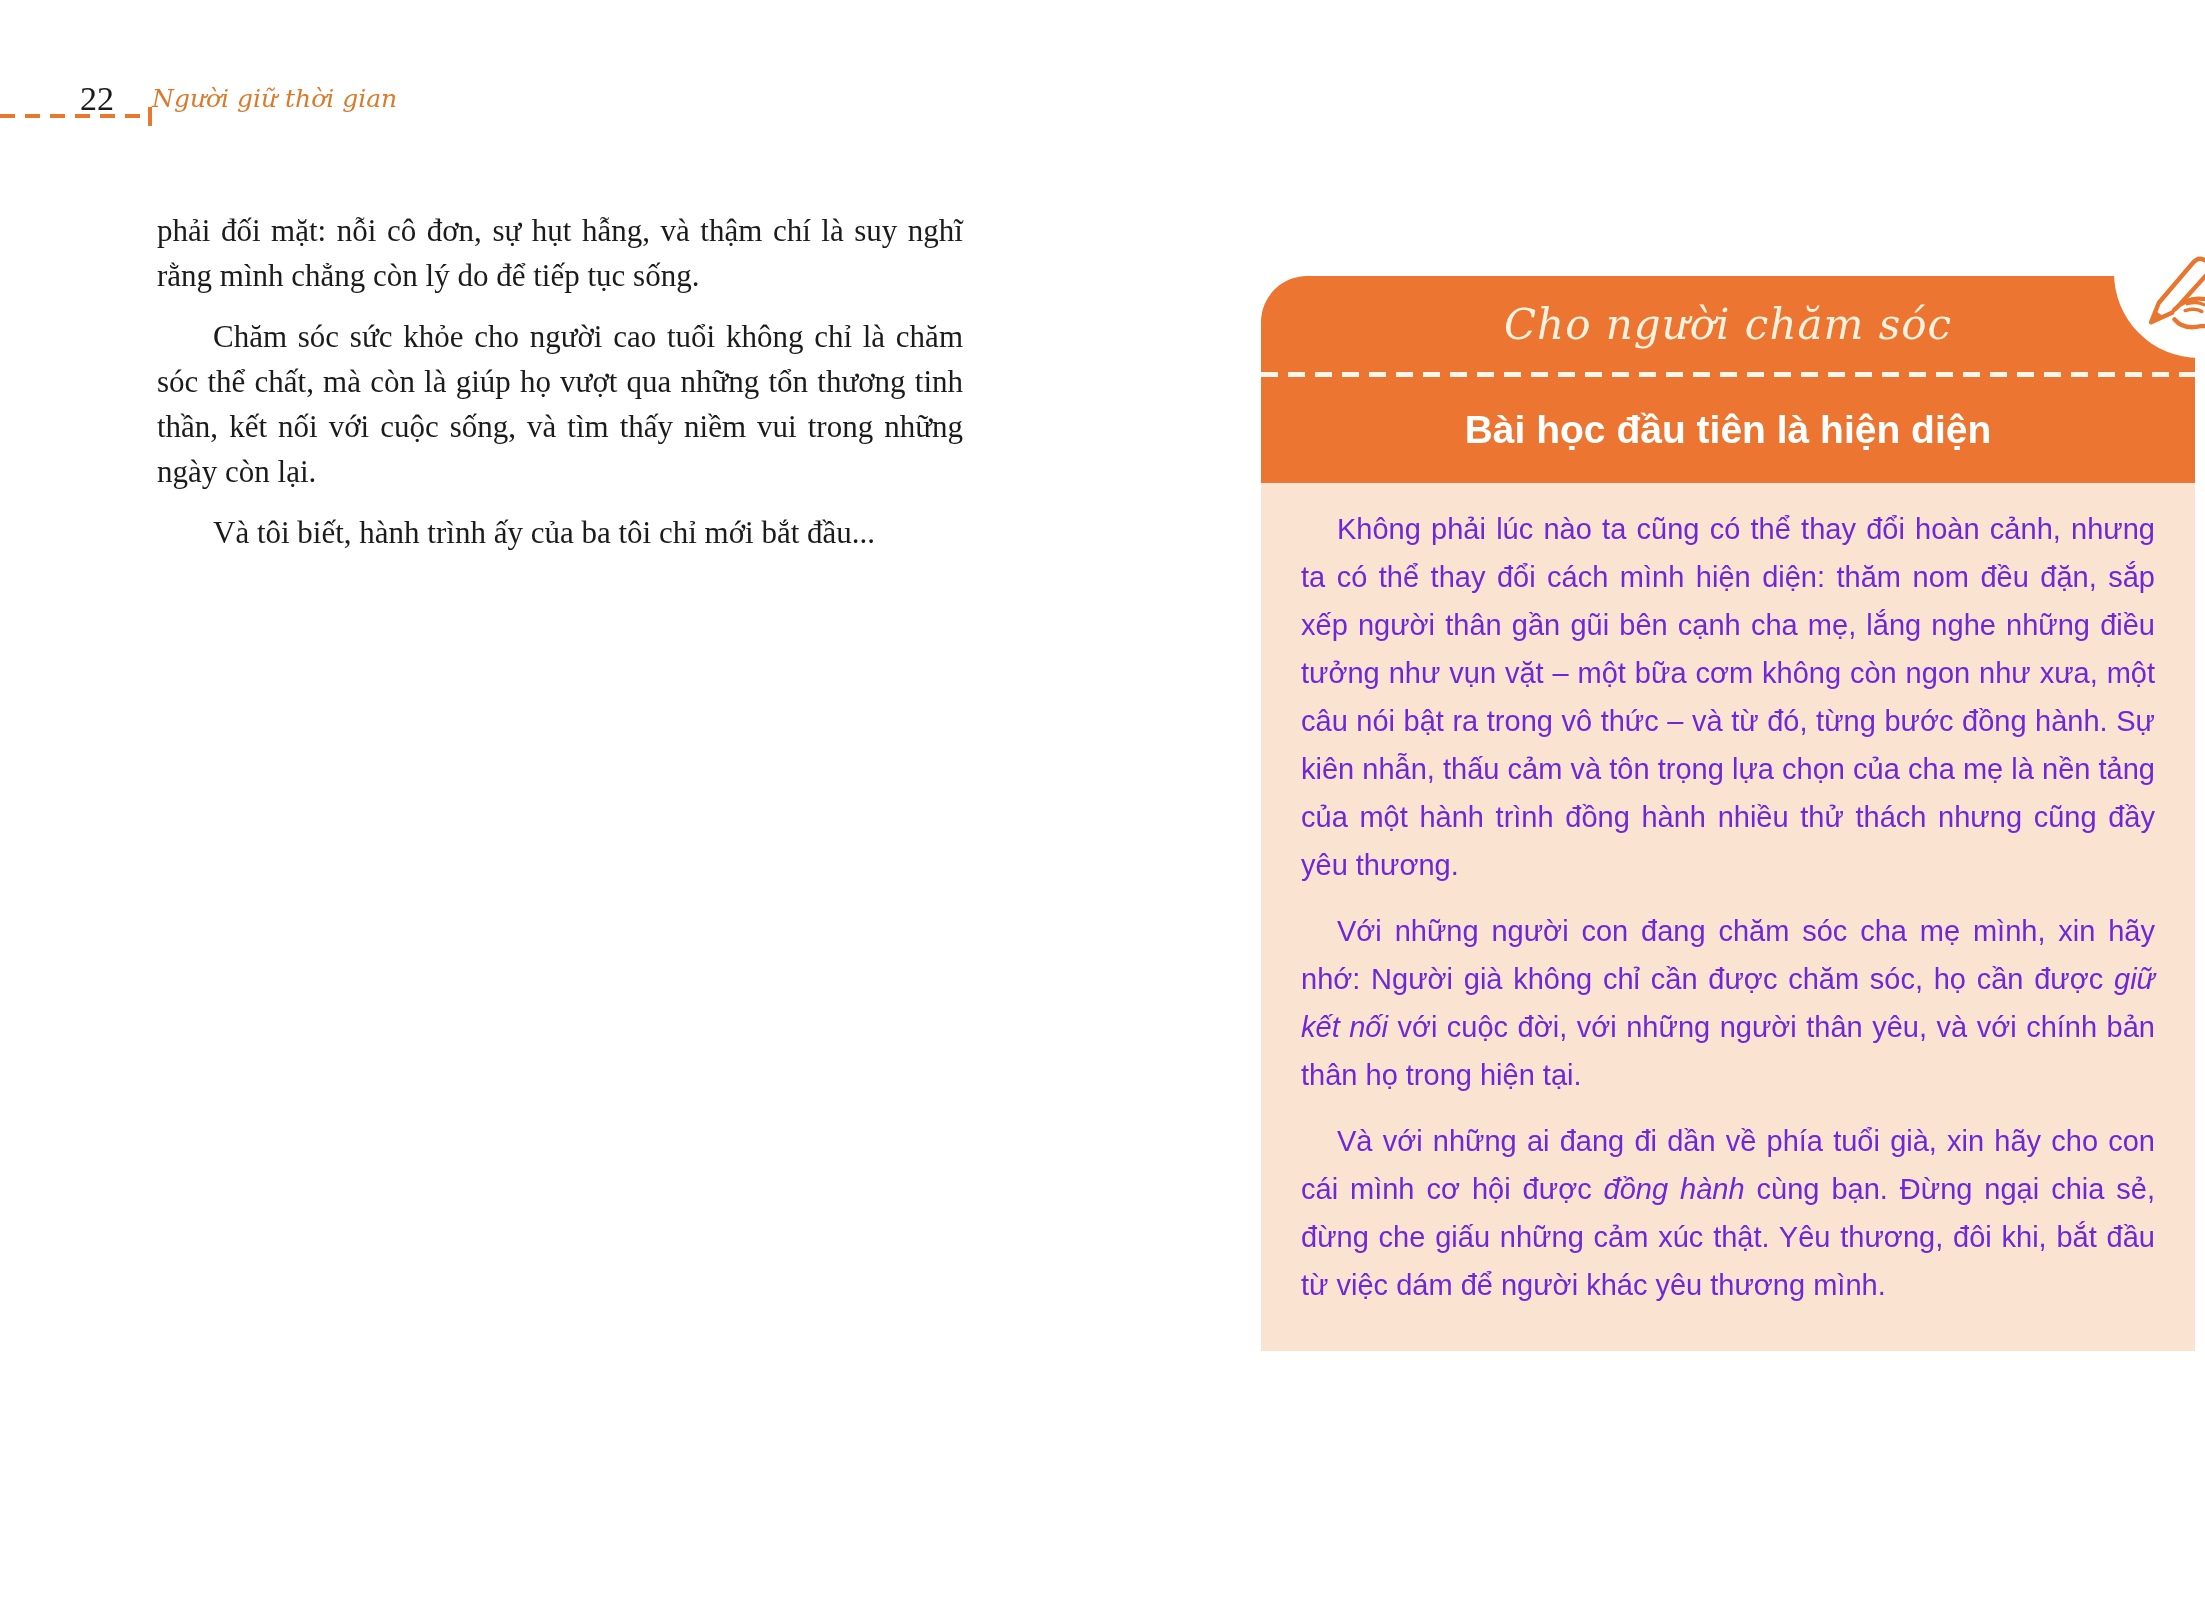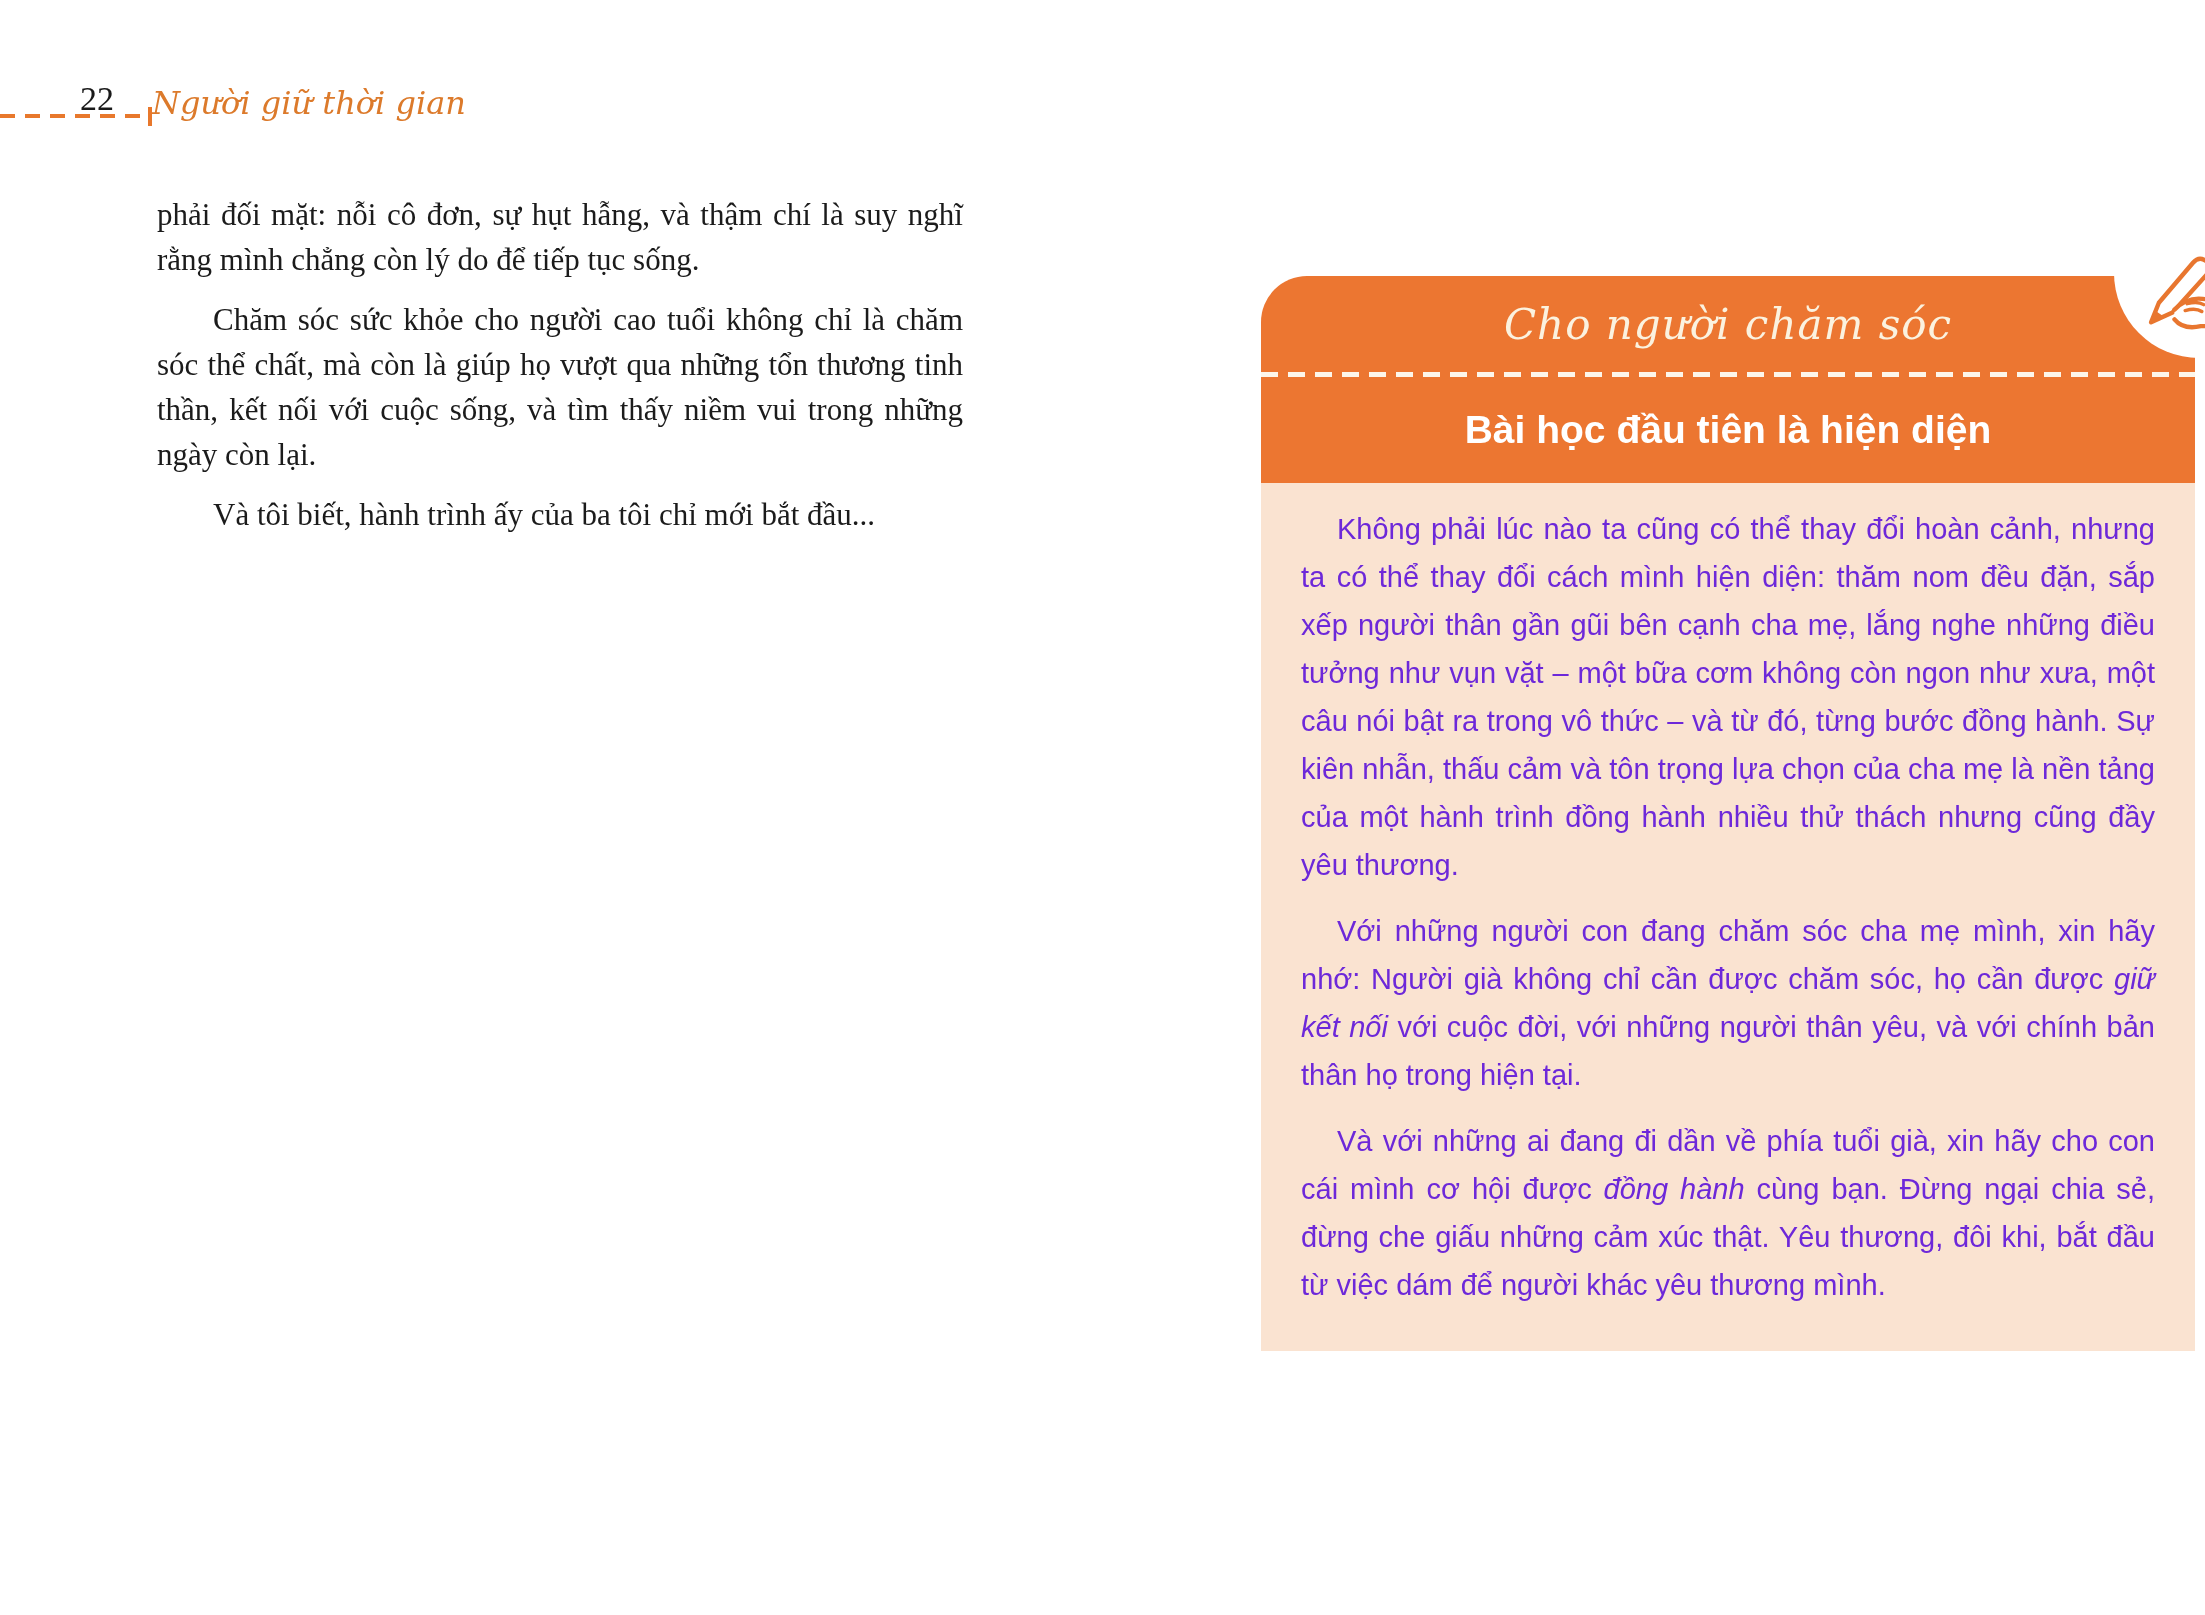--- a/index.html
+++ b/index.html
@@ -13,40 +13,40 @@
   }
 
   
   .page-num{
     position:absolute;left:80px;top:80px;
     font-size:34px;color:#1a1a1a;
     font-family:"Liberation Serif", serif;
   }
   .running-title{
     position:absolute;left:152px;top:84px;
-    font-size:32px;font-style:italic;color:#dc7a2b;
+    font-size:25px;font-style:italic;color:#dc7a2b;
     font-family:"DejaVu Serif", serif;
   }
   .header-rule{
     position:absolute;left:0;top:114px;
     width:148px;height:4px;
     background:repeating-linear-gradient(90deg,#e8782c 0 15px,transparent 15px 25px);
   }
   .header-rule .tick{
     position:absolute;right:-4px;top:-7px;
     width:4px;height:19px;background:#e8782c;
   }
 
   
   .left-col{
     position:absolute;left:157px;top:192px;width:806px;
     font-size:31px;line-height:45px;color:#1b1b1b;
     text-align:justify;
   }
-  .left-col p{margin:0 0 15px 0;}
+  .left-col p{margin:16px 0 15px 0;}
   .left-col p.indent{text-indent:56px;}
 
   
   .callout{
     position:absolute;left:1261px;top:276px;width:934px;
   }
   .callout-header{
     position:relative;
     background:#ec7631;
     border-radius:46px 0 0 0;

